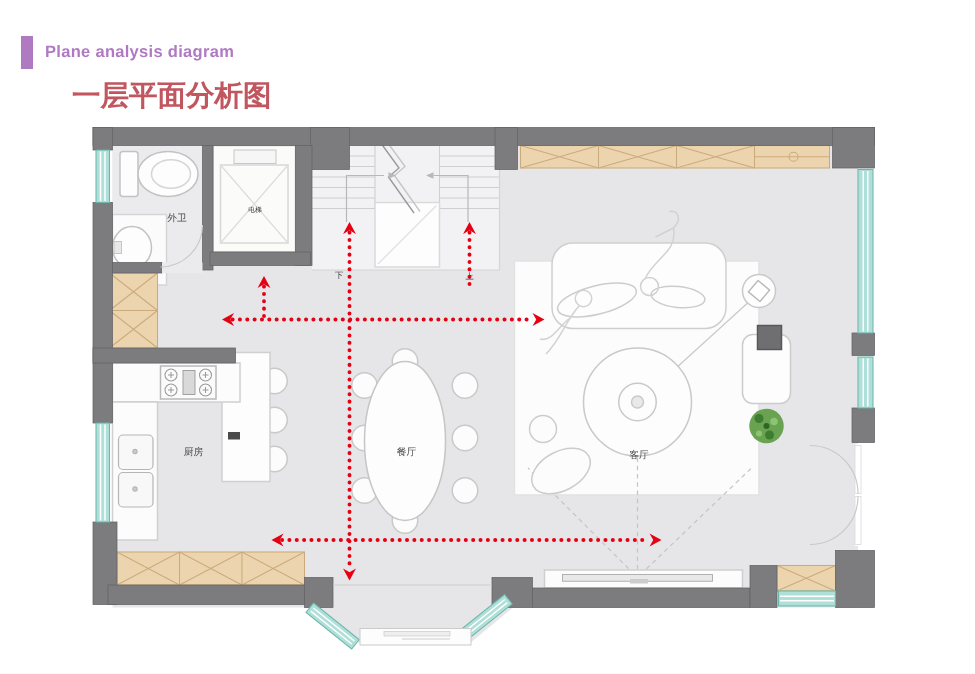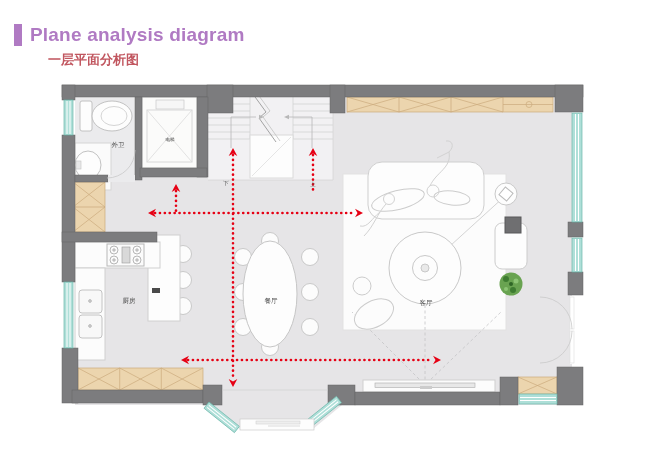--- a/index.html
+++ b/index.html
@@ -1,21 +1,21 @@
 <!DOCTYPE html>
 <html style="--accent_purple: #b07ac3; --subtitle_red: #c1565f; --arrow_red: #e60014; --wall_gray: #7c7c7e; --window_teal: #aedfd8; --window_edge: #6db7ab; --cabinet_tan: #ecd5ae; --cabinet_line: #cbab7c; --floor_gray: #e6e5e7; --plant_green: #69a351;"><head>
 <meta charset="utf-8">
 <style>
   html,body{margin:0;padding:0;background:#fff;}
   .canvas{position:relative;width:650px;height:449px;background:#fff;overflow:hidden;
           font-family:"Liberation Sans",sans-serif;}
   .header{position:absolute;left:14px;top:24px;display:flex;align-items:flex-start;}
   .accent-bar{width:8px;height:22px;background:var(--accent_purple);margin-right:8px;}
-  .title{font-size:19px;font-weight:600;color:var(--accent_purple);line-height:22px;letter-spacing:.2px;}
-  .subtitle{font-size:13px;font-weight:700;color:var(--subtitle_red);margin-top:5px;margin-left:18px;
+  .title{font-size:11px;font-weight:600;color:var(--accent_purple);line-height:22px;letter-spacing:.2px;}
+  .subtitle{font-size:19px;font-weight:700;color:var(--subtitle_red);margin-top:5px;margin-left:18px;
             font-family:Liberation Mono, monospace;}
   svg.plan{position:absolute;left:0;top:0;}
   .room-label{font-size:6.5px;fill:#4a4a4a;font-family:"Liberation Sans",sans-serif;}
   .tiny-label{font-size:5.5px;fill:#444;font-family:"Liberation Sans",sans-serif;}
   .micro-label{font-size:4.5px;fill:#333;font-family:"Liberation Sans",sans-serif;}
 </style>
 </head>
 <body>
 
 <div class="canvas">

